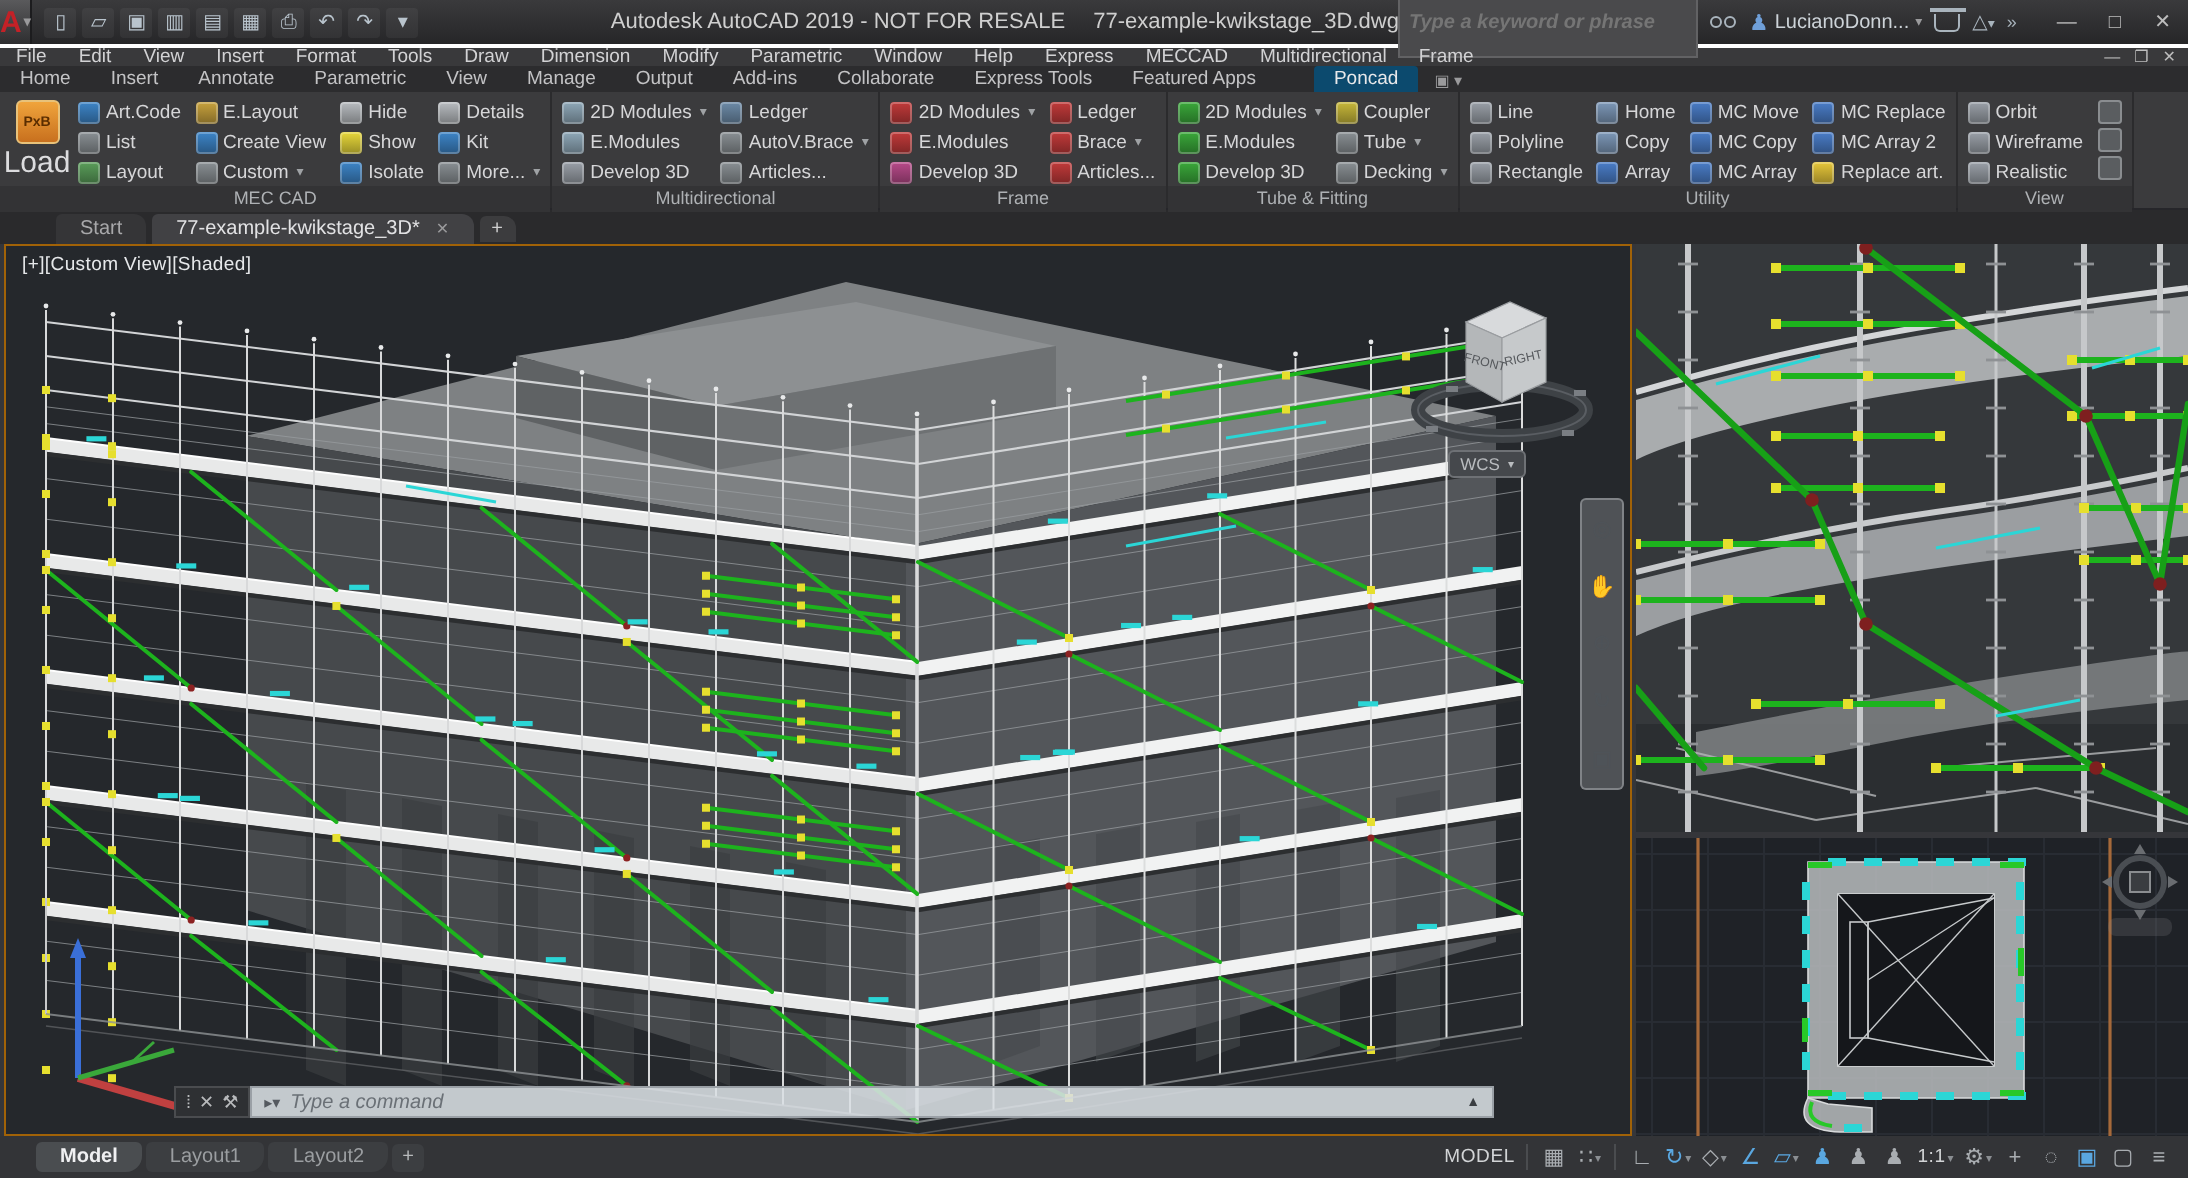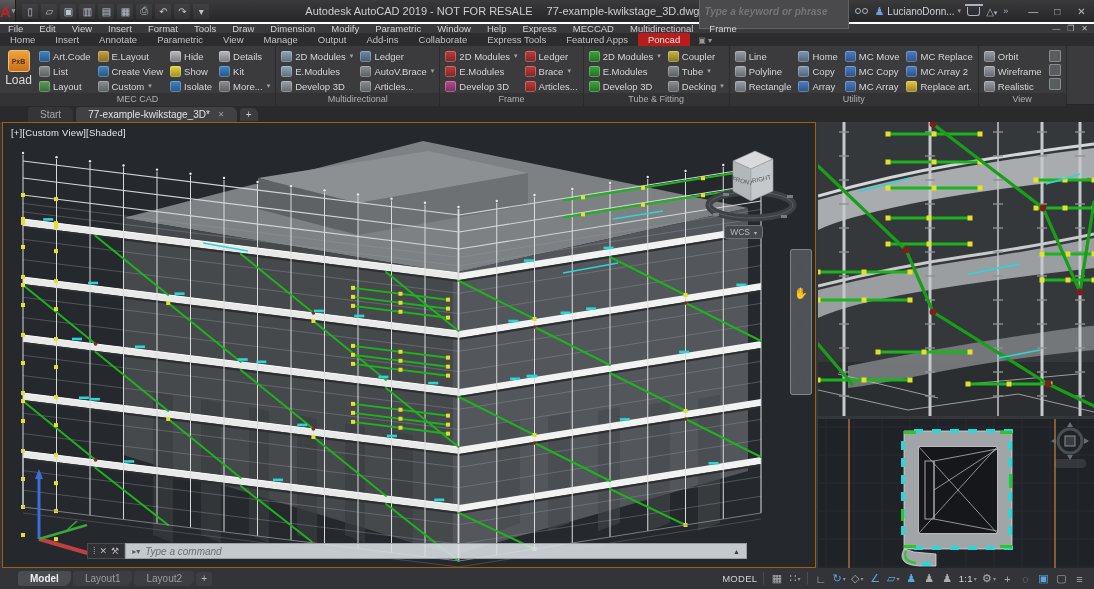--- a/index.html
+++ b/index.html
@@ -23,30 +23,30 @@
   .cart:before{content:"";position:absolute;left:-3px;top:-3px;width:18px;height:2px;background:#a9b4bd;}
   .winbtns{display:flex;gap:2px;margin-left:8px;}
   .winbtns span{width:22px;height:16px;display:flex;align-items:center;justify-content:center;font-size:10px;color:#bdbdbd;}
   
   .menubar{height:11px;background:#39393b;display:flex;align-items:center;font-size:9.5px;color:#d2d2d4;border-top:2px solid #ffffff;}
   .menubar .mi{padding:0 8px;line-height:11px;}
   .docwin{margin-left:auto;display:flex;gap:7px;padding-right:6px;font-size:8px;color:#bdbdbd;}
   
   .rtabs{height:13px;background:#2c2c2e;display:flex;align-items:flex-end;font-size:9.5px;color:#c3c3c5;}
   .rtab{padding:1px 10px 1px 10px;line-height:11px;}
-  .rtab.active{background:#b91c1c;color:#e8e8ea;border-radius:2px 2px 0 0;}
+  .rtab.active{background:#0c4a6e;color:#e8e8ea;border-radius:2px 2px 0 0;margin-left:19px;}
   .rtabmenu{margin-left:8px;font-size:8px;color:#9a9a9c;padding-bottom:1px;}
   
   .ribbon{height:59px;background:#3b3b3d;display:flex;border-bottom:1px solid #26262a;}
   .panel{display:flex;flex-direction:column;border-right:1px solid #2b2b2d;}
   .pbody{flex:1;display:flex;align-items:flex-start;padding:3px 5px 0 5px;gap:7px;}
   .pcap{height:13px;background:#333335;font-size:9px;color:#aeb1b4;text-align:center;line-height:13px;padding:0 4px;white-space:nowrap;}
   .bigbtn{width:27px;display:flex;flex-direction:column;align-items:center;gap:1px;padding-top:1px;}
   .bigbtn .bicon{width:22px;height:22px;border-radius:3px;background:linear-gradient(#f0a43c,#c8701e);border:1px solid #e8c27a;display:flex;align-items:center;justify-content:center;font-size:7px;color:#5a2d00;font-weight:bold;}
-  .bigbtn .blabel{font-size:12px;color:#dcdcde;}
+  .bigbtn .blabel{font-size:15px;color:#dcdcde;}
   .pcol{display:flex;flex-direction:column;gap:1px;}
   .pbtn{display:flex;align-items:center;gap:3px;height:14px;font-size:9.5px;color:#d6d6d8;white-space:nowrap;}
   .pbtn .ic{width:11px;height:11px;border-radius:2px;flex:0 0 auto;box-shadow:inset 0 0 0 1px rgba(255,255,255,.25);}
   .pbtn .ar{font-size:7px;color:#9fa2a5;margin-left:1px;}
   .viewicons{display:flex;flex-direction:column;gap:2px;padding-top:1px;}
   .viewicons span{width:12px;height:12px;background:#5a5d60;border-radius:2px;box-shadow:inset 0 0 0 1px #8a8d90;}
   
   .doctabs{height:17px;background:#2a2a2c;display:flex;align-items:flex-end;padding-left:28px;font-size:10px;}
   .dtab{height:15px;display:flex;align-items:center;padding:0 12px;color:#a8a8aa;background:#353537;border-radius:3px 6px 0 0;margin-right:3px;}
   .dtab.active{background:#414144;color:#e2e2e4;}

